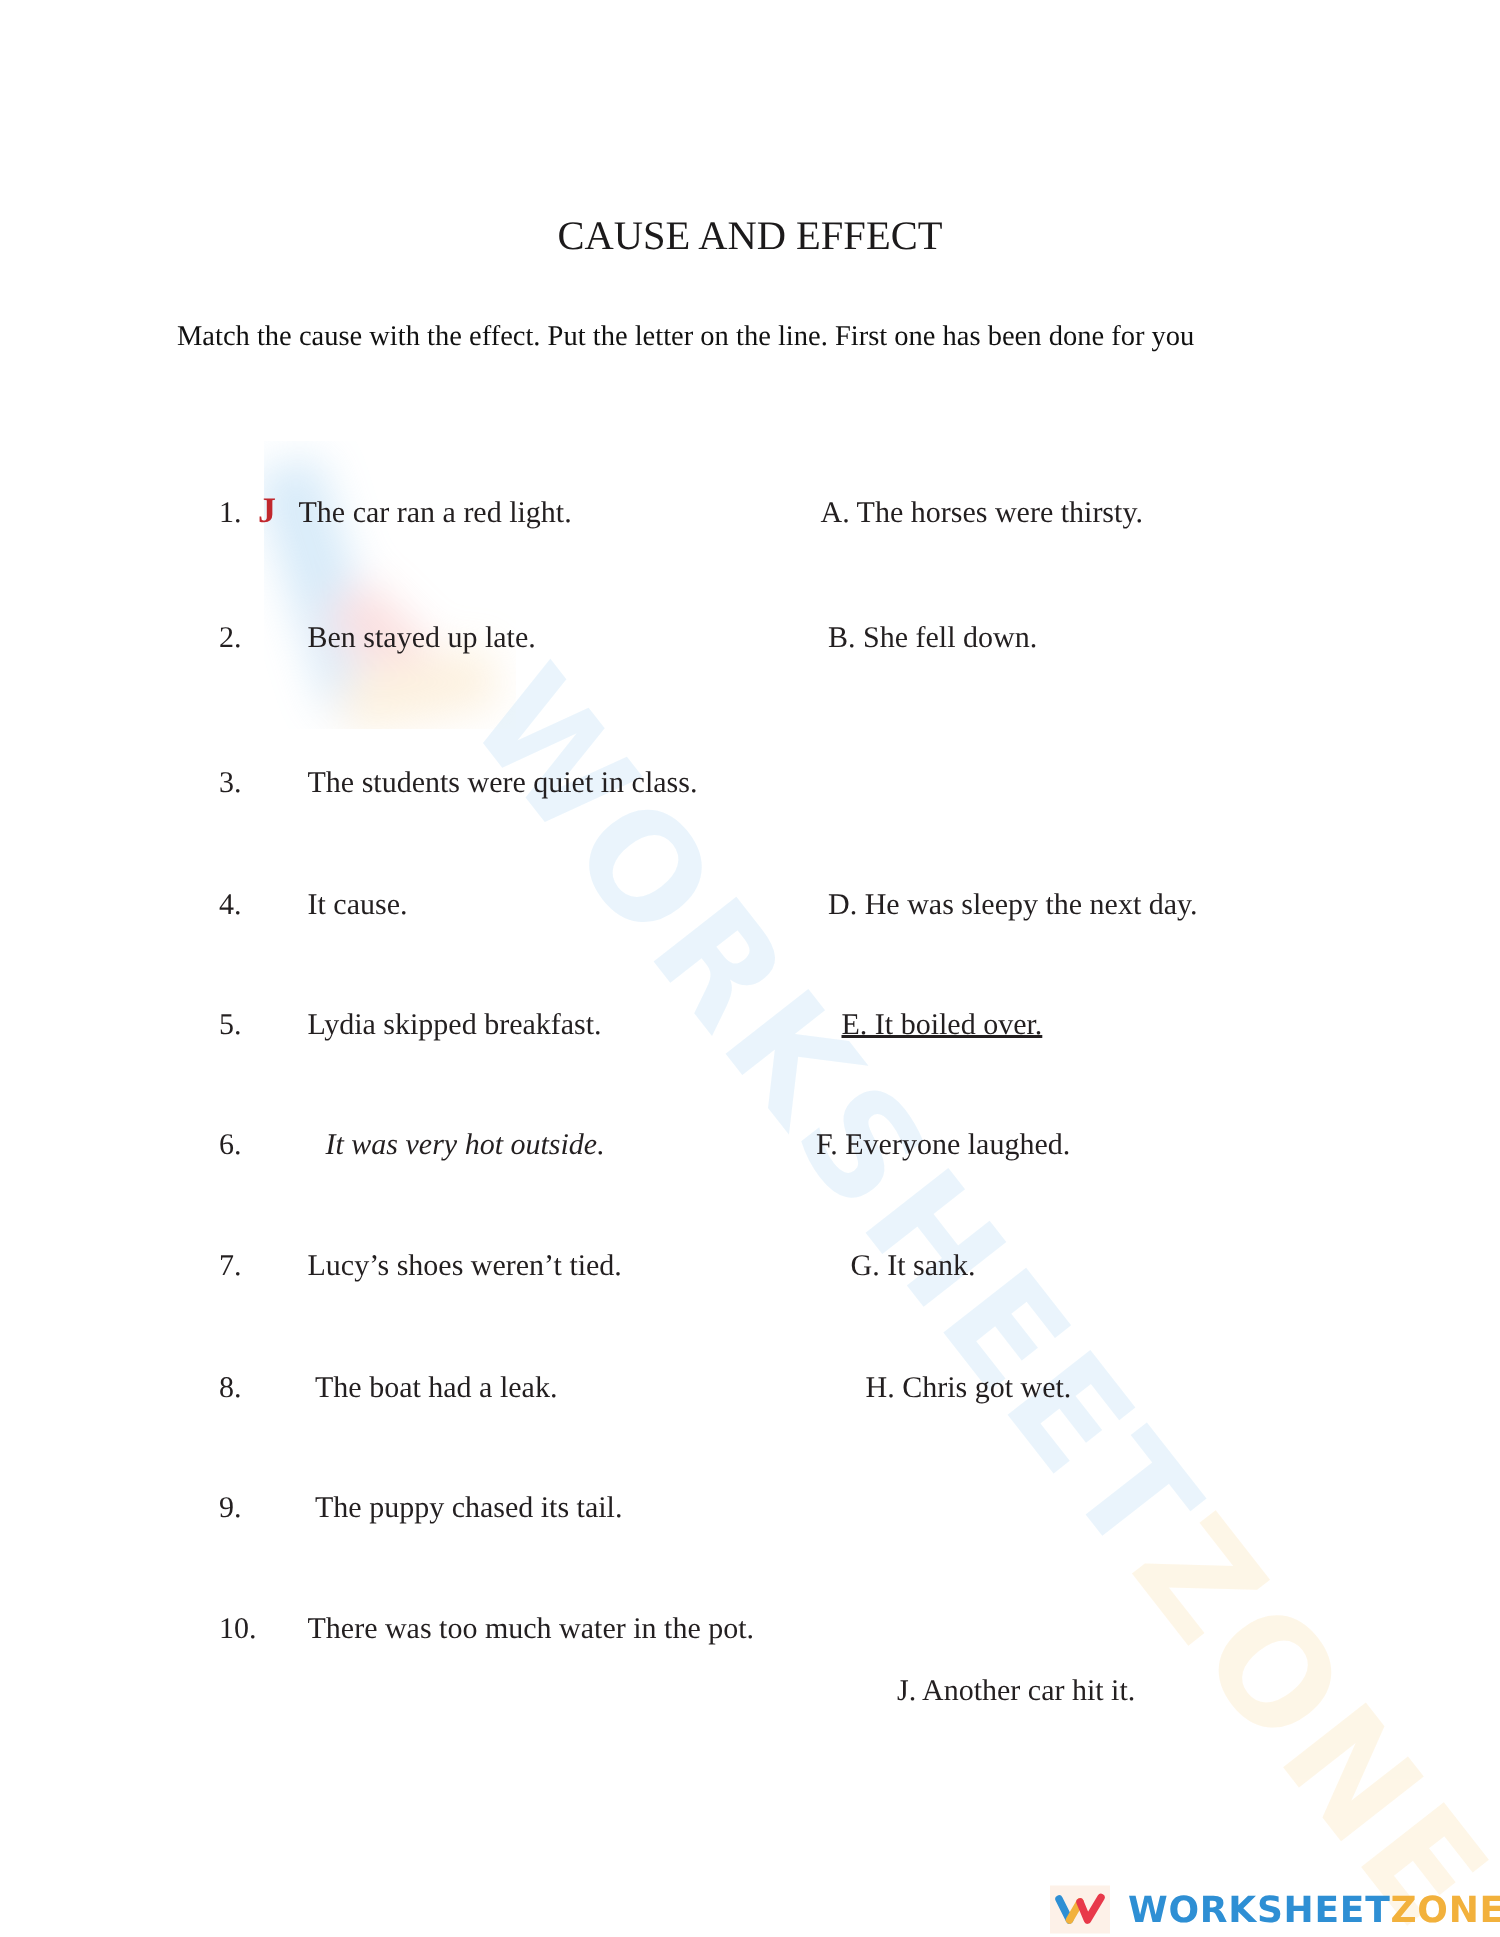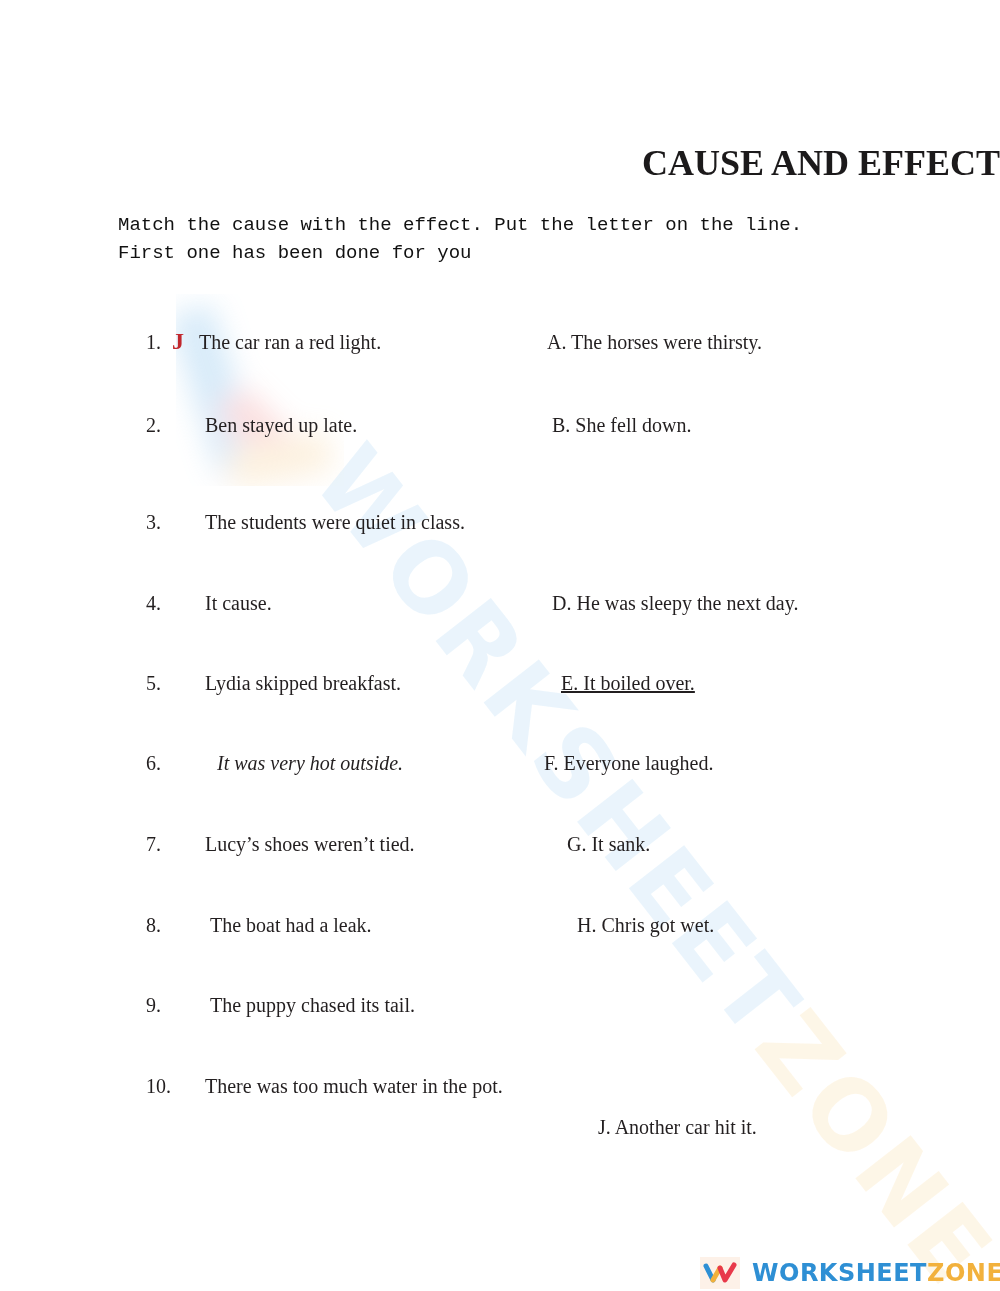--- a/index.html
+++ b/index.html
@@ -19,34 +19,33 @@
       left: 0; top: 0;
       width: 1000px; height: 1291px;
       pointer-events: none;
       z-index: 0;
     }
     .title {
       position: absolute;
       top: 142px;
       left: 0;
       width: 1000px;
-      text-align: right;
+      text-align: center;
       font-family: "Liberation Serif", "DejaVu Serif", serif;
-      font-size: 36px;
+      font-size: 27px;
       letter-spacing: 0px;
       color: #1c1a1b;
       z-index: 1;
-      font-weight: bold;
     }
     .instructions {
       position: absolute;
       top: 211px;
       left: 118px;
       width: 740px;
-      font-family: Liberation Mono, monospace;
+      font-family: Liberation Serif, serif;
       font-size: 19px;
       line-height: 28px;
       color: #111;
       z-index: 1;
     }
     .row {
       position: absolute;
       left: 0;
       width: 1000px;
       height: 30px;

